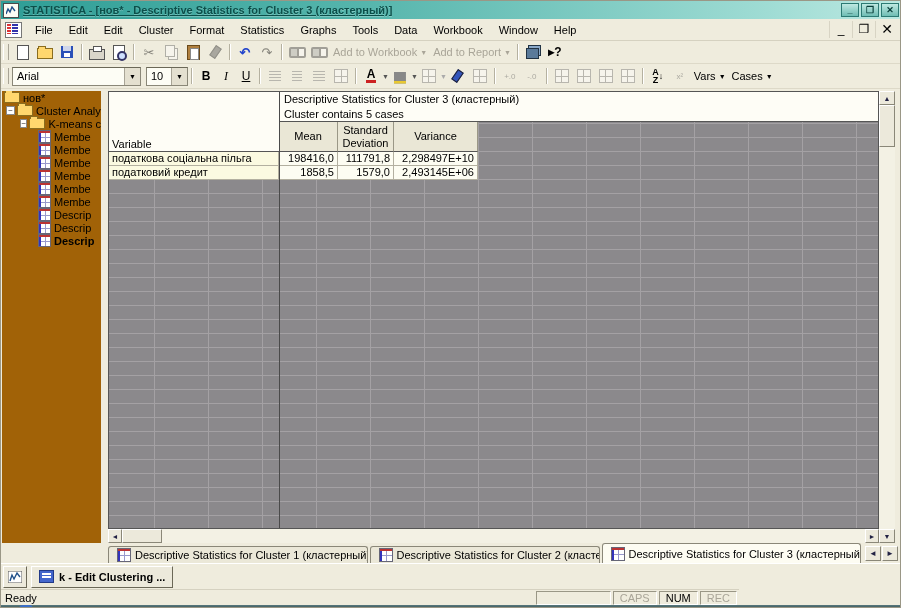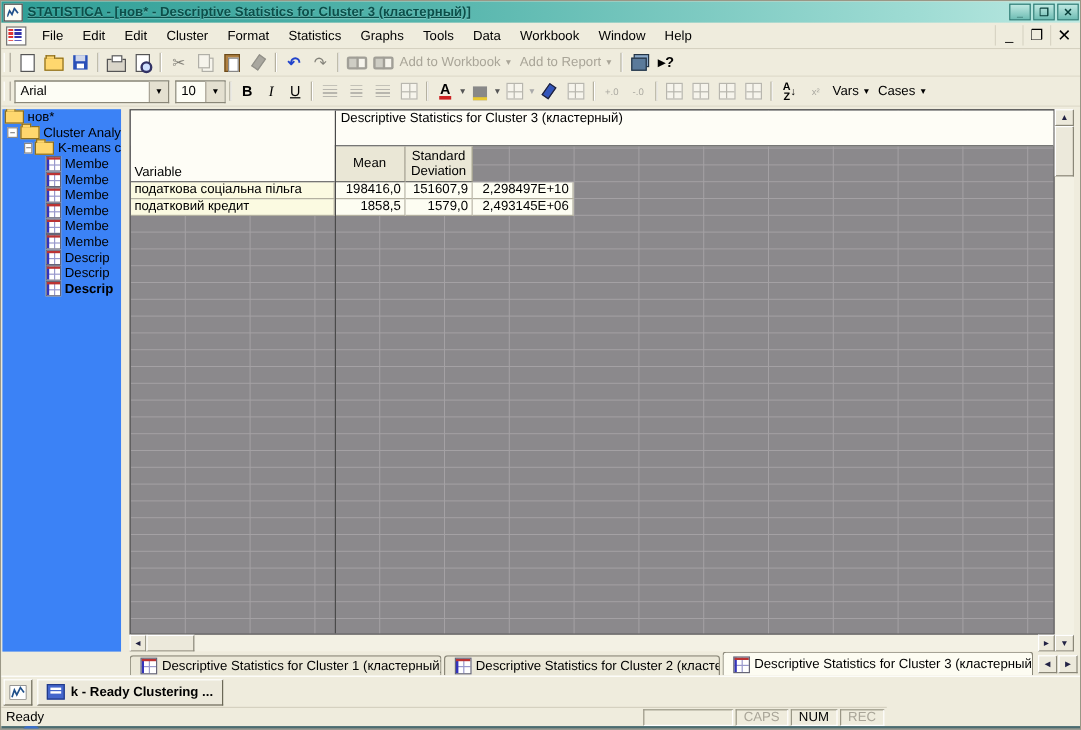--- a/index.html
+++ b/index.html
@@ -58,21 +58,21 @@
      linear-gradient(#777,#777) 0 50%/100% 1px no-repeat,#fff;}
   .i-brush2{width:5px;height:10px;background:#3355bb;border:1px solid #223;transform:rotate(35deg);}
   .i-dec{font-size:8px;color:#555;white-space:nowrap;}
   .i-sort{font-size:9px;font-weight:bold;line-height:8px;text-align:center;}
   .combo{background:#fdfdf5;border:1px solid #8a8778;border-top-color:#6b6857;display:flex;align-items:center;height:19px;box-sizing:border-box;}
   .combo .val{padding:0 4px;flex:1;text-align:left;}
   .combo .btn{width:15px;height:100%;background:#e4e0d0;border-left:1px solid #a8a496;font-size:7px;display:flex;align-items:center;justify-content:center;}
   .fmt{width:20px;height:19px;display:flex;align-items:center;justify-content:center;font-size:12px;}
   
   .workarea{position:absolute;left:0;top:88px;width:901px;height:474px;background:#efecdd;}
-  .treepanel{position:absolute;left:1px;top:2px;width:99px;height:455px;background:#3b82f6;overflow:hidden;}
+  .treepanel{position:absolute;left:1px;top:2px;width:99px;height:455px;background:#a16207;overflow:hidden;}
   .tree-item{height:13px;display:flex;align-items:center;white-space:nowrap;}
   .tree-item.lv0{padding-left:2px;}
   .tree-item.lv1{padding-left:4px;}
   .tree-item.lv2{padding-left:18px;}
   .tree-item.lv3{padding-left:36px;}
   .tree-item.bold .tlabel{font-weight:bold;}
   .tlabel{margin-left:3px;}
   .exp{width:9px;height:9px;border:1px solid #888;background:#fff;font-size:8px;line-height:7px;text-align:center;color:#333;margin-right:2px;box-sizing:border-box;}
   .ti-folder{width:14px;height:9px;background:#ffd76e;border:1px solid #8a6d1f;position:relative;flex:none;}
   .ti-folder:before{content:"";position:absolute;left:0;top:-3px;width:6px;height:2px;background:#ffd76e;border:1px solid #8a6d1f;border-bottom:none;}
@@ -403,28 +403,30 @@
       <div class="sb-btn">◄</div>
       <div class="sb-thumb"></div>
       <div class="sb-track"></div>
       <div class="sb-btn">►</div>
     </div>
     <div class="splitter"></div>
 
     <div class="sheet">
       <div class="sheet-titleband">
         <div>Descriptive Statistics for Cluster 3 (кластерный)</div>
+        <div>Cluster contains 5 cases</div>
       </div>
       <div class="cell varhdr">Variable</div>
       <div class="cell colhdr" style="left:170px;width:59px;">Mean</div>
       <div class="cell colhdr" style="left:229px;width:56px;white-space:normal;">Standard Deviation</div>
+      <div class="cell colhdr" style="left:285px;width:84px;">Variance</div>
 
       <div class="cell dcell dvar" style="left:0;top:60px;width:170px;">податкова соціальна пільга</div>
       <div class="cell dcell dnum" style="left:170px;top:60px;width:59px;">198416,0</div>
-      <div class="cell dcell dnum" style="left:229px;top:60px;width:56px;">151607,9</div>
+      <div class="cell dcell dnum" style="left:229px;top:60px;width:56px;">111791,8</div>
       <div class="cell dcell dnum" style="left:285px;top:60px;width:84px;">2,298497E+10</div>
 
       <div class="cell dcell dvar" style="left:0;top:74px;width:170px;">податковий кредит</div>
       <div class="cell dcell dnum" style="left:170px;top:74px;width:59px;">1858,5</div>
       <div class="cell dcell dnum" style="left:229px;top:74px;width:56px;">1579,0</div>
       <div class="cell dcell dnum" style="left:285px;top:74px;width:84px;">2,493145E+06</div>
 
       <div class="vline"></div>
     </div>
 
@@ -467,21 +469,21 @@
 
   <div class="analysisbar">
     <div class="abtn iconic">
       <svg width="14" height="12" viewBox="0 0 14 12">
           <rect x="0" y="0" width="14" height="12" fill="#fff" stroke="#555"></rect>
           <polyline points="2,10 4,4 6,8 9,2 12,6" fill="none" stroke="#20508a" stroke-width="1.4"></polyline>
         </svg>
     </div>
     <div class="abtn">
       <span class="i-kmeans"></span>
-      <b>k - Ready Clustering ...</b>
+      <b>k - Edit Clustering ...</b>
     </div>
   </div>
 
   <div class="statusbar">
     <span class="status-ready">Ready</span>
     <div class="spanel empty"></div>
     <div class="spanel off">CAPS</div>
     <div class="spanel">NUM</div>
     <div class="spanel off">REC</div>
   </div>

